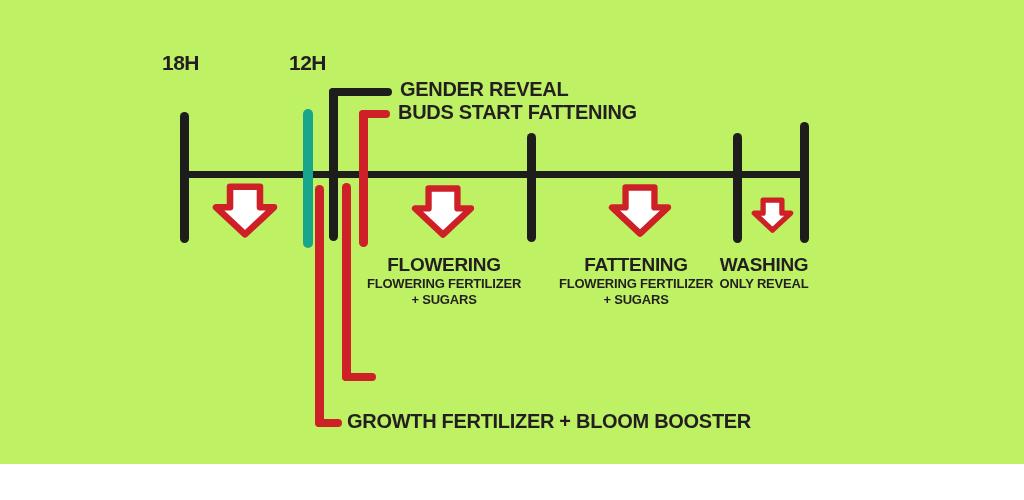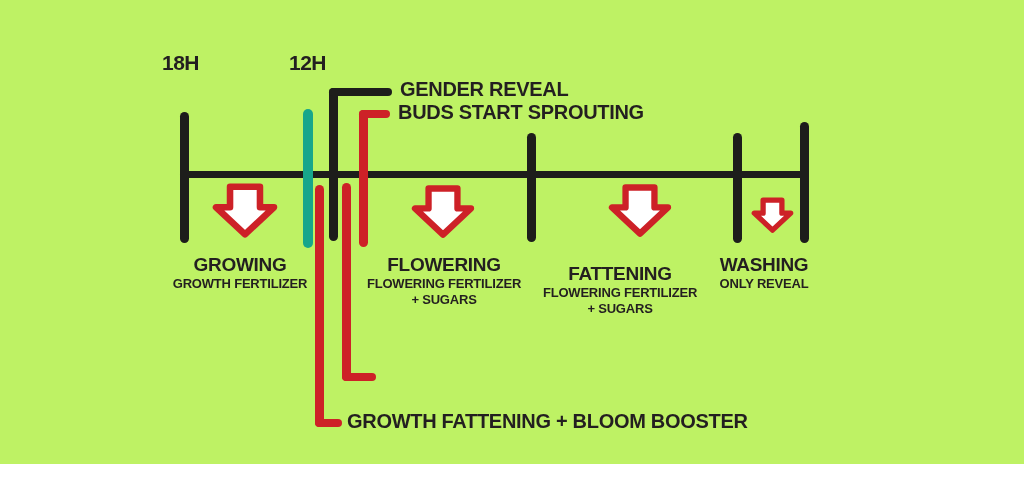--- a/index.html
+++ b/index.html
@@ -70,52 +70,48 @@
     <div class="vbar red" style="left:342px;top:183px;height:198px;"></div>
     <div class="cbar red" style="left:342px;top:373px;width:34px;"></div>
   </div>
 
   <div>
     <div class="vbar red" style="left:315px;top:185px;height:242px;"></div>
     <div class="cbar red" style="left:315px;top:419px;width:27px;"></div>
   </div>
 
   <div class="lbl ann" style="left:400px;top:78px;">GENDER REVEAL</div>
-  <div class="lbl ann" style="left:398px;top:101px;">BUDS START SPROUTING</div>
+  <div class="lbl ann" style="left:398px;top:101px;">BUDS START FATTENING</div>
 
   <svg class="arrow-svg" style="left:207px;top:182px;" width="76" height="58" viewBox="0 0 80 62">
     <path d="M24 5 H56 V27 H71 L40 56 L9 27 H24 Z" fill="#ffffff" stroke="#cd2127" stroke-width="7" stroke-linejoin="round"></path>
   </svg>
   <svg class="arrow-svg" style="left:405px;top:184px;" width="76" height="56" viewBox="0 0 80 62">
     <path d="M24 5 H56 V27 H71 L40 56 L9 27 H24 Z" fill="#ffffff" stroke="#cd2127" stroke-width="7" stroke-linejoin="round"></path>
   </svg>
   <svg class="arrow-svg" style="left:601px;top:183px;" width="78" height="56" viewBox="0 0 80 62">
     <path d="M24 5 H56 V27 H71 L40 56 L9 27 H24 Z" fill="#ffffff" stroke="#cd2127" stroke-width="7" stroke-linejoin="round"></path>
   </svg>
   <svg class="arrow-svg" style="left:749px;top:193px;" width="47" height="45" viewBox="0 0 80 62">
     <path d="M24 5 H56 V27 H71 L40 56 L9 27 H24 Z" fill="#ffffff" stroke="#cd2127" stroke-width="9" stroke-linejoin="round"></path>
   </svg>
 
-  <div class="phase" style="left:240px;">
-    <div class="phase-title">GROWING</div>
-    <div class="phase-detail">GROWTH FERTILIZER</div>
-  </div>
 
   <div class="phase" style="left:444px;">
     <div class="phase-title">FLOWERING</div>
     <div class="phase-detail">FLOWERING FERTILIZER</div>
     <div class="phase-detail">+ SUGARS</div>
   </div>
 
-  <div class="phase" style="left:620px;margin-top:9px;">
+  <div class="phase" style="left:636px;">
     <div class="phase-title">FATTENING</div>
     <div class="phase-detail">FLOWERING FERTILIZER</div>
     <div class="phase-detail">+ SUGARS</div>
   </div>
 
   <div class="phase" style="left:764px;">
     <div class="phase-title">WASHING</div>
     <div class="phase-detail">ONLY REVEAL</div>
   </div>
 
-  <div class="lbl ann" style="left:347px;top:410px;">GROWTH FATTENING + BLOOM BOOSTER</div>
+  <div class="lbl ann" style="left:347px;top:410px;">GROWTH FERTILIZER + BLOOM BOOSTER</div>
 
 </div>
 
 </body></html>

